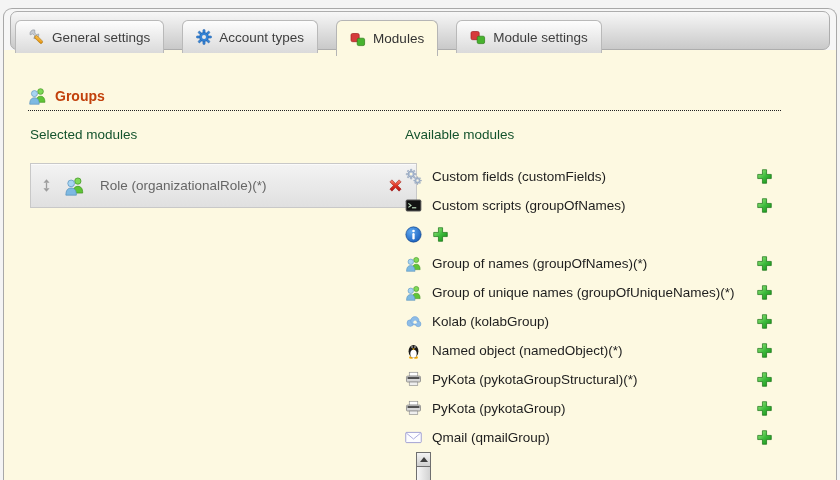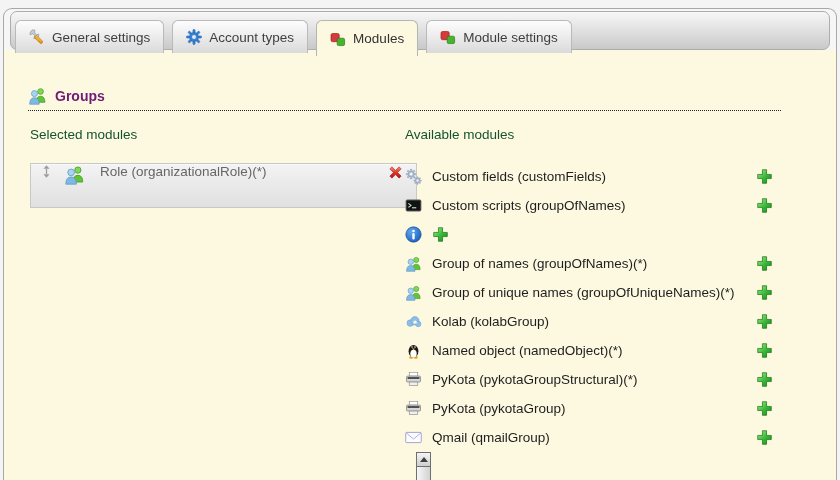--- a/index.html
+++ b/index.html
@@ -17,21 +17,21 @@
   }
   
   .tabbar {
     position:relative; margin:2px 6px 0 6px; height:39px;
     box-sizing:border-box;
     background:linear-gradient(#f7f7f7,#c9c9c9);
     border:1px solid #adadad; border-radius:7px;
   }
   .tabs {
     position:absolute; left:4px; top:4px; height:37px;
-    display:flex; align-items:flex-end; gap:8px; z-index:2;
+    display:flex; align-items:flex-end; gap:18px; z-index:2;
   }
   .tab {
     display:flex; align-items:center; gap:7px;
     height:33px; padding:0 13px; box-sizing:border-box;
     background:linear-gradient(#fdfdfd,#dadada);
     border:1px solid #b9b9b9; border-bottom:none;
     border-radius:6px 6px 0 0;
     font-size:13.5px; color:#3f3f3f; cursor:pointer; white-space:nowrap;
   }
   .tab.active {
@@ -44,30 +44,30 @@
   
   .content {
     position:absolute; top:41px; left:0; right:0; bottom:0;
     background:#fdf9e1;
   }
   .heading {
     display:flex; align-items:center; gap:8px;
     margin:36px 0 0 24px; width:753px;
     padding-bottom:5px;
     border-bottom:1px dotted #222;
-    font-size:14px; font-weight:bold; color:#701a75;
+    font-size:14px; font-weight:bold; color:#c2410c;
   }
   .col-label { font-size:13.5px; color:#14532d; height:16px; line-height:16px; }
   .left-col  { position:absolute; left:26px;  top:77px; width:362px; }
   .right-col { position:absolute; left:401px; top:77px; width:376px; }
   
   .sel-list { margin-top:20px; }
   .sel-row {
     width:387px; height:45px; box-sizing:border-box;
-    display:flex; align-items:flex-start;
+    display:flex; align-items:center;
     padding:0 12px 0 11px;
     background:linear-gradient(#f3f3f3,#e0e0e0);
     border:1px solid #c8c8c8;
     box-shadow:inset 0 1px 0 #fafafa;
   }
   .sel-label { flex:1; font-size:13.5px; color:#666; }
   
   .avail-wrap { margin-top:19px; display:flex;flex-direction:column; }
   .avail-list { flex:1; display:flex; flex-direction:column; }
   .av-row { display:flex; align-items:center; padding:6px 0; }

